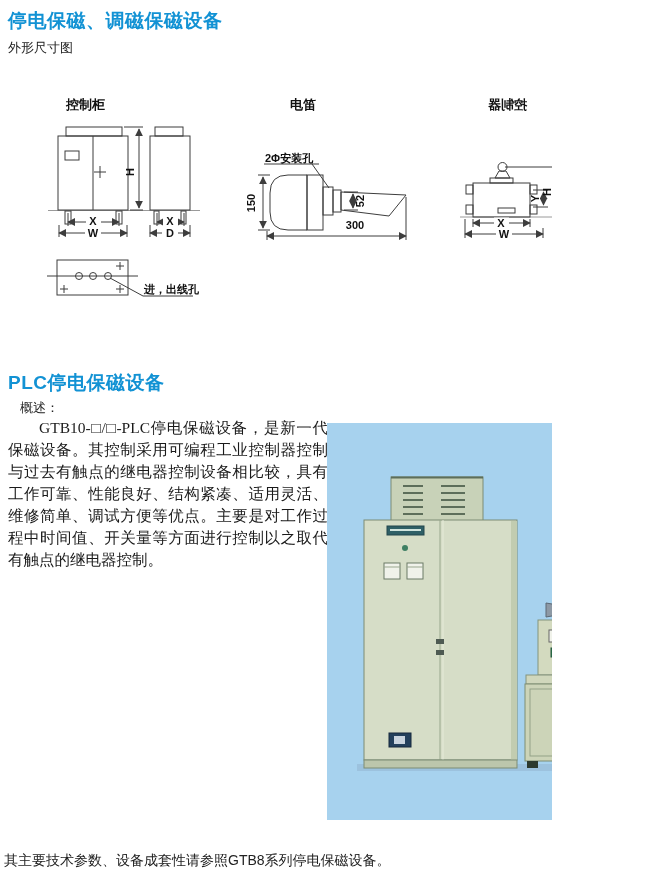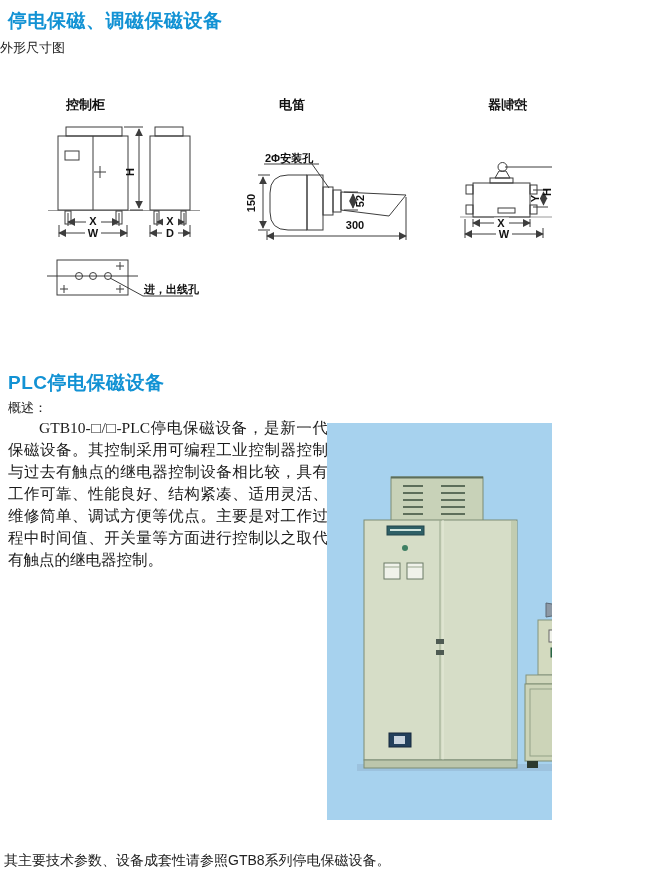--- a/index.html
+++ b/index.html
@@ -22,24 +22,24 @@
   svg.diag text{font-family:"Liberation Sans",sans-serif;font-weight:bold;font-size:11px;
                 fill:#111;stroke:none;}
   svg.photo{position:absolute;}
 </style>
 </head>
 <body>
 
 <div class="page">
 
   <h1 class="h-blue" style="left:8px;top:8px;">停电保磁、调磁保磁设备</h1>
-  <div class="subtitle" style="left:0;top:39px;">外形尺寸图</div>
+  <div class="subtitle" style="left:8px;top:39px;">外形尺寸图</div>
 
   <div class="diagram-label" style="left:30px;top:96px;margin-left:36px;">控制柜</div>
-  <div class="diagram-label" style="left:279px;top:96px;">电笛</div>
+  <div class="diagram-label" style="left:290px;top:96px;">电笛</div>
   <div class="diagram-label" style="left:488px;top:96px;">
     <span class="mirrored">控制器</span>
   </div>
 
   <svg class="diag" style="left:40px;top:115px;" width="195" height="200" viewBox="0 0 195 200">
     <defs>
       <marker id="ar1" viewBox="0 0 10 10" refX="9" refY="5" markerWidth="8" markerHeight="8" orient="auto-start-reverse">
           <path d="M0,0 L10,5 L0,10 z" style="fill:#3d3d3d;stroke:none"></path>
         </marker>
     </defs>
@@ -176,21 +176,21 @@
     <rect class="wbg" x="41" y="113.5" width="16" height="11"></rect>
     <text transform="translate(96,77) rotate(-90)" text-anchor="middle">H</text>
     <text transform="translate(84,83.5) rotate(-90)" text-anchor="middle">Y</text>
     <text x="46" y="112" text-anchor="middle">X</text>
     <text x="49" y="123" text-anchor="middle">W</text>
     <text transform="translate(137,86) rotate(-90)" text-anchor="middle">D</text>
     <text x="117" y="115">进，出线孔</text>
   </svg>
 
   <h2 class="h-blue" style="left:8px;top:370px;">PLC停电保磁设备</h2>
-  <div class="overview" style="left:8px;top:399px;">概述：</div>
+  <div class="overview" style="left:20px;top:399px;">概述：</div>
 
   <div class="body-text">
     <p>GTB10-□/□-PLC停电保磁设备，是新一代保磁设备。其控制采用可编程工业控制器控制与过去有触点的继电器控制设备相比较，具有工作可靠、性能良好、结构紧凑、适用灵活、维修简单、调试方便等优点。主要是对工作过程中时间值、开关量等方面进行控制以之取代有触点的继电器控制。</p>
   </div>
 
   <svg class="photo" style="left:327px;top:423px;" width="319" height="397" viewBox="0 0 319 397">
     <rect width="319" height="397" fill="#a7d2ee"></rect>
     <rect x="30" y="341" width="262" height="7" fill="#94b7d3" opacity="0.6"></rect>
     <g>
       <rect x="64" y="54" width="92" height="44" fill="#c8d2b8" stroke="#7c8c74"></rect>

